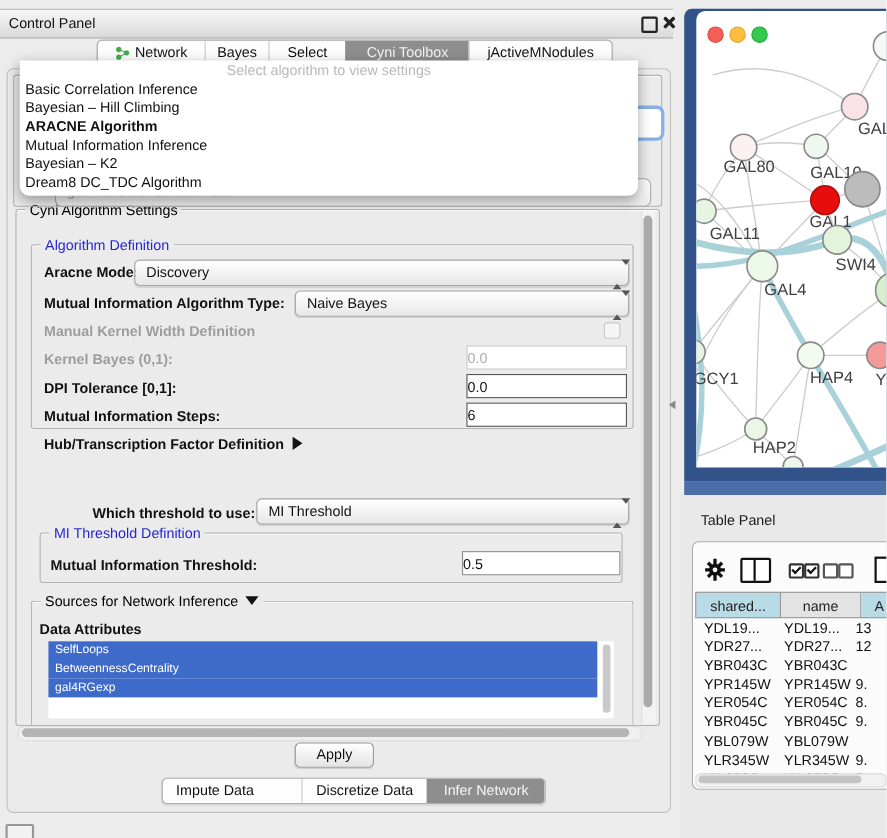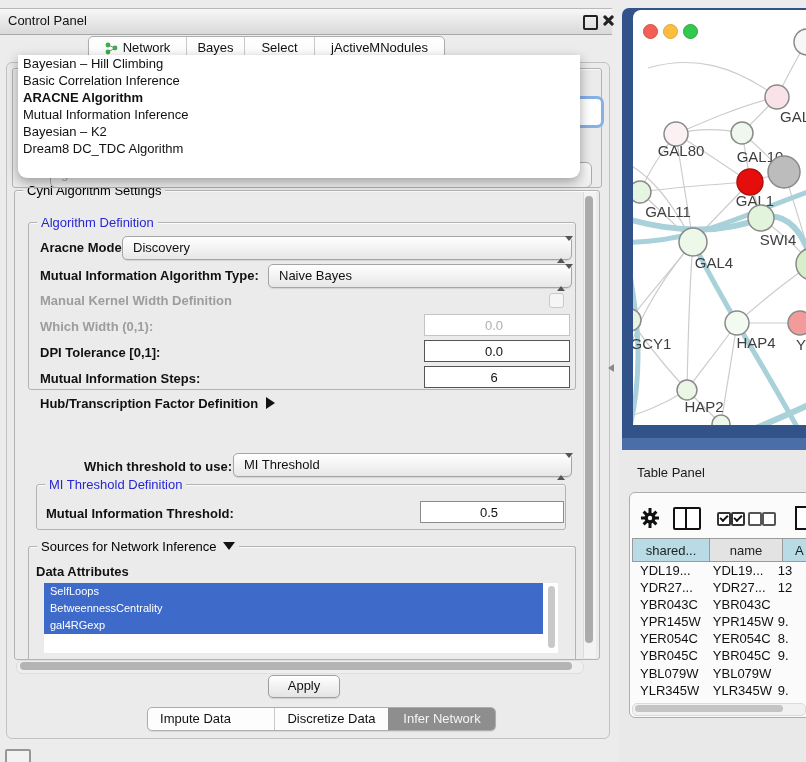--- a/index.html
+++ b/index.html
@@ -42,21 +42,21 @@
   .combo{position:absolute;border:1px solid #a5a5a5;border-radius:5px;height:22px;
      background:linear-gradient(#ffffff,#e7e7e7);box-shadow:0 1px 1px rgba(0,0,0,.1);}
   .combo .val{position:absolute;left:10px;top:3px;font-size:13px;color:#111;}
   .steppers{position:absolute;right:6px;top:4px;width:8px;}
   .tri-up{width:0;height:0;border-left:4px solid transparent;border-right:4px solid transparent;
      border-bottom:5px solid #555;margin-bottom:3px;}
   .tri-dn{width:0;height:0;border-left:4px solid transparent;border-right:4px solid transparent;
      border-top:5px solid #555;}
 
   input.fld{position:absolute;height:20px;background:#fff;font-family:"Liberation Sans",sans-serif;
-     font-size:13px;text-align:center;padding:0 6px 0 0;margin:0;}
+     font-size:13px;text-align:left;padding:0 6px 0 0;margin:0;}
   .fld.strong{border:1px solid #555;color:#111;}
   .fld.weak{border:1px solid #c4c4c4;color:#aeaeae;}
   .fld.mid{border:1px solid #8c8c8c;color:#111;}
 
   .chk{position:absolute;width:13px;height:13px;border:1px solid #c9c9c9;border-radius:3px;background:#f5f5f5;}
 
   .tri-right{display:inline-block;width:0;height:0;border-top:6px solid transparent;
      border-bottom:6px solid transparent;border-left:9px solid #111;margin-left:8px;vertical-align:-1px;}
   .tri-down-b{display:inline-block;width:0;height:0;border-left:6px solid transparent;
      border-right:6px solid transparent;border-top:8px solid #111;margin-left:6px;vertical-align:1px;}
@@ -146,37 +146,41 @@
           <circle cx="3" cy="10" r="2.4" fill="#3fae4a"></circle>
       </svg>
       <span>Network</span>
     </div>
     <div class="seg-item" style="width:57px;">
       <span>Bayes</span>
       </div>
     <div class="seg-item" style="width:69px;">
       <span>Select</span>
       </div>
+    <div class="seg-item sel" style="width:111px;">
+      <span>Cyni Toolbox</span>
+      </div>
     <div class="seg-item" style="width:129px;">
       <span>jActiveMNodules</span>
       </div>
   </div>
 
   <div class="abs content"></div>
 
   <div class="abs group" style="left:12px;top:68px;width:588px;height:118px;z-index:1;"></div>
   <div class="abs focus-sliver"></div>
   <div class="abs combo-sliver">
     <span>galFiltered.sif default node</span>
   </div>
 
   <div class="abs dropdown">
+    <div class="dd-prompt">Select algorithm to view settings</div>
     <div>
+        <div class="dd-item">Basic Correlation Inference</div>
         <div class="dd-item">Bayesian – Hill Climbing</div>
-        <div class="dd-item">Basic Correlation Inference</div>
         <div class="dd-item dd-sel">ARACNE Algorithm</div>
         <div class="dd-item">Mutual Information Inference</div>
         <div class="dd-item">Bayesian – K2</div>
         <div class="dd-item">Dream8 DC_TDC Algorithm</div>
       </div>
   </div>
 
   <div class="abs group" style="left:14px;top:190px;width:584px;height:468px;">
     <span class="gtitle">Cyni Algorithm Settings</span>
   </div>
@@ -193,21 +197,21 @@
 
   <span class="lbl" style="left:40px;top:268px;">Mutual Information Algorithm Type:</span>
   <div class="combo" style="left:268px;top:264px;width:302px;">
     <span class="val">Naive Bayes</span>
     <span class="steppers"><span class="tri-up"></span><span class="tri-dn"></span></span>
   </div>
 
   <span class="lbl dis" style="left:40px;top:293px;">Manual Kernel Width Definition</span>
   <span class="chk" style="left:549px;top:293px;"></span>
 
-  <span class="lbl dis" style="left:40px;top:319px;">Which Width (0,1):</span>
+  <span class="lbl dis" style="left:40px;top:319px;">Kernel Bayes (0,1):</span>
   <input class="fld weak" style="left: 424px; top: 314px; width: 138px;" readonly="" value="0.0">
 
   <span class="lbl" style="left:40px;top:345px;">DPI Tolerance [0,1]:</span>
   <input class="fld strong" style="left: 424px; top: 340px; width: 138px;" value="0.0">
 
   <span class="lbl" style="left:40px;top:371px;">Mutual Information Steps:</span>
   <input class="fld strong" style="left: 424px; top: 366px; width: 138px;" value="6">
 
   <span class="lbl" style="left:40px;top:396px;">
     <span>Hub/Transcription Factor Definition</span><span class="tri-right"></span>

